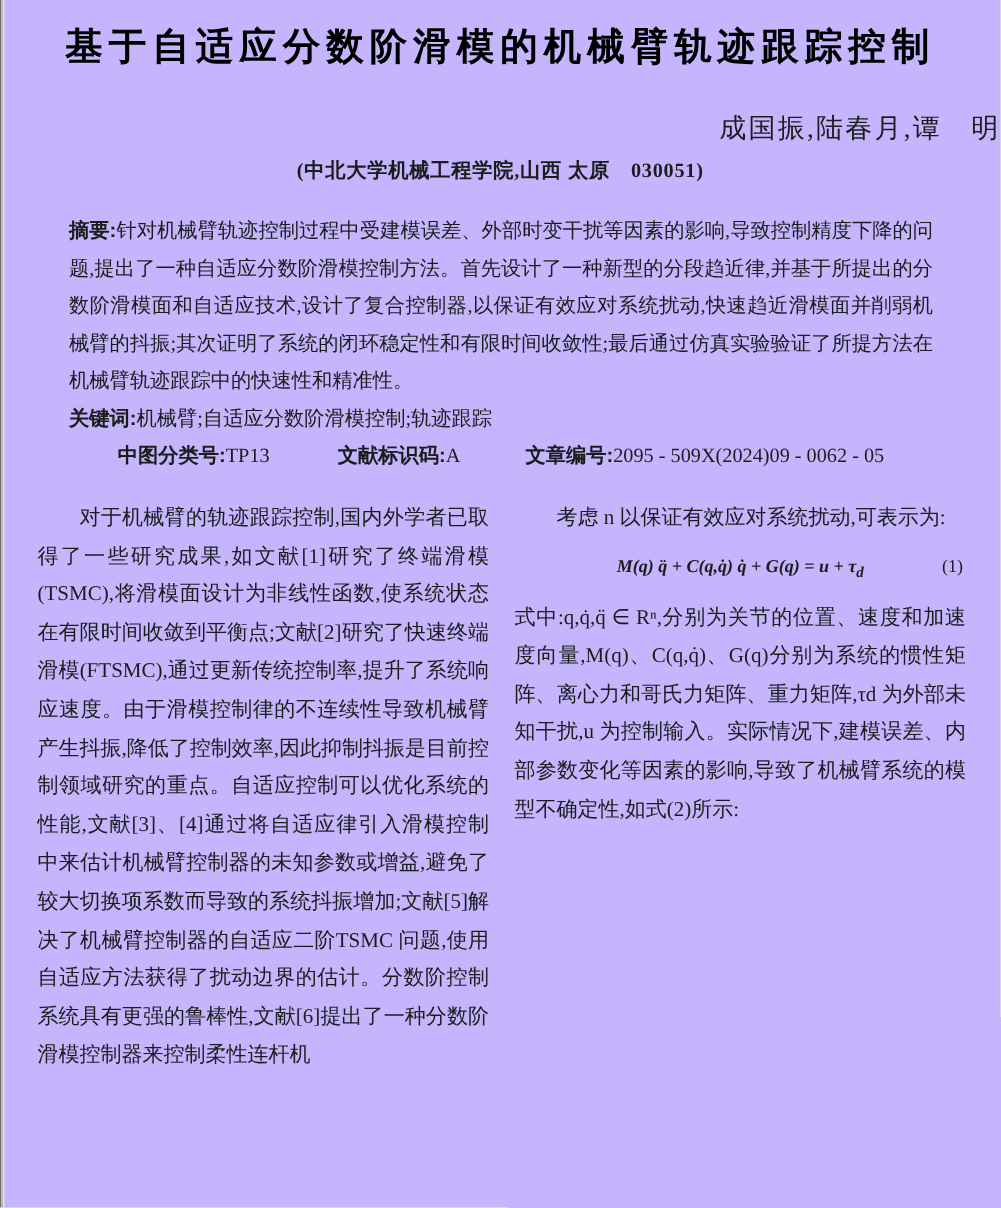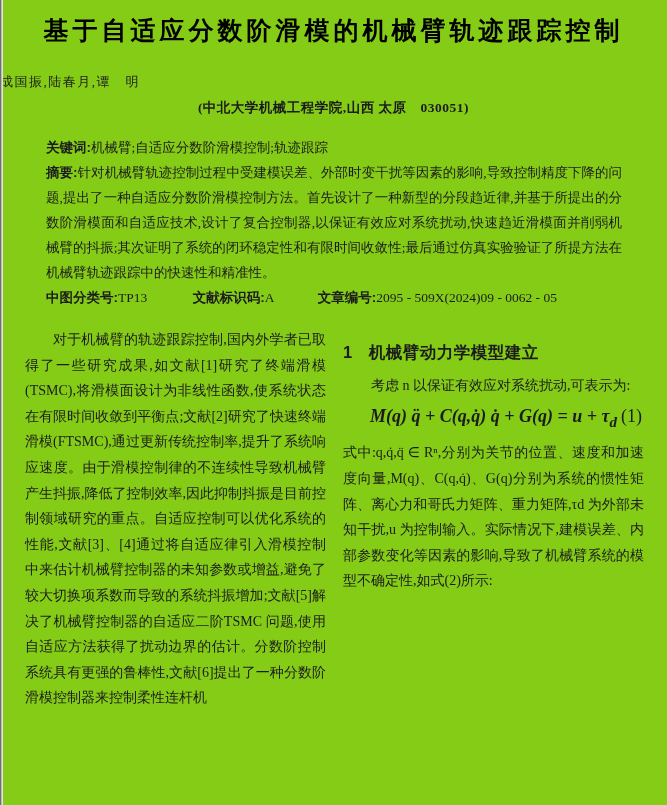--- a/index.html
+++ b/index.html
@@ -3,21 +3,21 @@
 <meta charset="utf-8">
 <style>
   * { margin: 0; padding: 0; box-sizing: border-box; }
   html, body { background: #e9e9e9; }
   body { font-family: "Liberation Serif", serif; }
   .page {
     position: relative;
     width: 667px;
     height: 805px;
     margin: 0 auto;
-    background: #84cc16;
+    background: #c4b5fd;
     color: #1c1c1c;
     overflow: hidden;
   }
   .scan-edge {
     position: absolute;
     left: 0; top: 0;
     width: 3px; height: 100%;
     background: linear-gradient(to right, #6f6f6f 0 1px, #b9b9b9 1px 2px, #e3e3e0 2px 3px);
   }
   
@@ -25,43 +25,43 @@
     padding-top: 14px;
     text-align: center;
     font-family: "Liberation Sans", sans-serif;
     font-weight: bold;
     font-size: 25px;
     letter-spacing: 4px;
     color: #000;
   }
   .authors {
     margin-top: 26px;
-    text-align: left;
-    font-size: 13px;
+    text-align: right;
+    font-size: 18px;
     letter-spacing: 1.5px;
   }
   .affiliation {
     margin-top: 8px;
     text-align: center;
     font-size: 13.5px;
     letter-spacing: 0.5px;
     font-weight: bold;
   }
   
   .abstract-block {
     margin: 18px 45px 0 46px;
     font-size: 13.5px;
     line-height: 25px;
     text-align: justify;
   }
   .abstract-block .lbl {
     font-family: "Liberation Sans", sans-serif;
     font-weight: bold;
   }
-  .meta-line { text-align: left; white-space: nowrap; }
+  .meta-line { text-align: center; white-space: nowrap; }
   .meta-line .group { display: inline-block; }
   .meta-line .g2 { margin-left: 42px; }
   .meta-line .g3 { margin-left: 40px; }
   
   .columns {
     display: flex;
     margin: 17px 22px 0 25px;
     gap: 17px;
     font-size: 14px;
     line-height: 25.6px;
@@ -78,53 +78,52 @@
     letter-spacing: 0.5px;
     text-align: left;
   }
   .section-heading .sec-no { margin-right: 16px; }
   .equation-line {
     position: relative;
     text-align: center;
     margin: 6px 0 5px 0;
     font-weight: bold;
     font-style: italic;
-    font-size: 18px;
+    font-size: 12px;
   }
   .equation-line .eq-num {
     position: absolute;
     right: 2px; top: 0;
     font-style: normal;
     font-weight: normal;
   }
 </style>
 </head>
 <body>
 
 <div class="page">
   <div class="scan-edge"></div>
 
   <h1 class="title">基于自适应分数阶滑模的机械臂轨迹跟踪控制</h1>
   <div class="authors">成国振,陆春月,谭　明</div>
   <div class="affiliation">(中北大学机械工程学院,山西 太原　030051)</div>
 
   <div class="abstract-block">
+    <p><span class="lbl">摘要:</span><span>针对机械臂轨迹控制过程中受建模误差、外部时变干扰等因素的影响,导致控制精度下降的问题,提出了一种自适应分数阶滑模控制方法。首先设计了一种新型的分段趋近律,并基于所提出的分数阶滑模面和自适应技术,设计了复合控制器,以保证有效应对系统扰动,快速趋近滑模面并削弱机械臂的抖振;其次证明了系统的闭环稳定性和有限时间收敛性;最后通过仿真实验验证了所提方法在机械臂轨迹跟踪中的快速性和精准性。</span></p>
     <p><span class="lbl">关键词:</span><span>机械臂;自适应分数阶滑模控制;轨迹跟踪</span></p>
-    <p><span class="lbl">摘要:</span><span>针对机械臂轨迹控制过程中受建模误差、外部时变干扰等因素的影响,导致控制精度下降的问题,提出了一种自适应分数阶滑模控制方法。首先设计了一种新型的分段趋近律,并基于所提出的分数阶滑模面和自适应技术,设计了复合控制器,以保证有效应对系统扰动,快速趋近滑模面并削弱机械臂的抖振;其次证明了系统的闭环稳定性和有限时间收敛性;最后通过仿真实验验证了所提方法在机械臂轨迹跟踪中的快速性和精准性。</span></p>
     <p class="meta-line">
       <span class="group"><span class="lbl">中图分类号:</span><span>TP13</span></span>
       <span class="group g2"><span class="lbl">文献标识码:</span><span>A</span></span>
       <span class="group g3"><span class="lbl">文章编号:</span><span>2095 - 509X(2024)09 - 0062 - 05</span></span>
     </p>
   </div>
 
   <div class="columns">
     <div class="col">
       <p class="indent">对于机械臂的轨迹跟踪控制,国内外学者已取得了一些研究成果,如文献[1]研究了终端滑模(TSMC),将滑模面设计为非线性函数,使系统状态在有限时间收敛到平衡点;文献[2]研究了快速终端滑模(FTSMC),通过更新传统控制率,提升了系统响应速度。由于滑模控制律的不连续性导致机械臂产生抖振,降低了控制效率,因此抑制抖振是目前控制领域研究的重点。自适应控制可以优化系统的性能,文献[3]、[4]通过将自适应律引入滑模控制中来估计机械臂控制器的未知参数或增益,避免了较大切换项系数而导致的系统抖振增加;文献[5]解决了机械臂控制器的自适应二阶TSMC 问题,使用自适应方法获得了扰动边界的估计。分数阶控制系统具有更强的鲁棒性,文献[6]提出了一种分数阶滑模控制器来控制柔性连杆机</p>
     </div>
     <div class="col">
-      <h2 class="section-heading"><span class="sec-no">1</span><span>机械臂动力学模型建立</span></h2>
       <p class="indent">考虑 n 以保证有效应对系统扰动,可表示为:</p>
       <div class="equation-line"><span>M(q) q̈ + C(q,q̇) q̇ + G(q) = u + τ</span><sub>d</sub><span class="eq-num">(1)</span></div>
       <p>式中:q,q̇,q̈ ∈ Rⁿ,分别为关节的位置、速度和加速度向量,M(q)、C(q,q̇)、G(q)分别为系统的惯性矩阵、离心力和哥氏力矩阵、重力矩阵,τd 为外部未知干扰,u 为控制输入。实际情况下,建模误差、内部参数变化等因素的影响,导致了机械臂系统的模型不确定性,如式(2)所示:</p>
     </div>
   </div>
 </div>
 
 </body></html>

